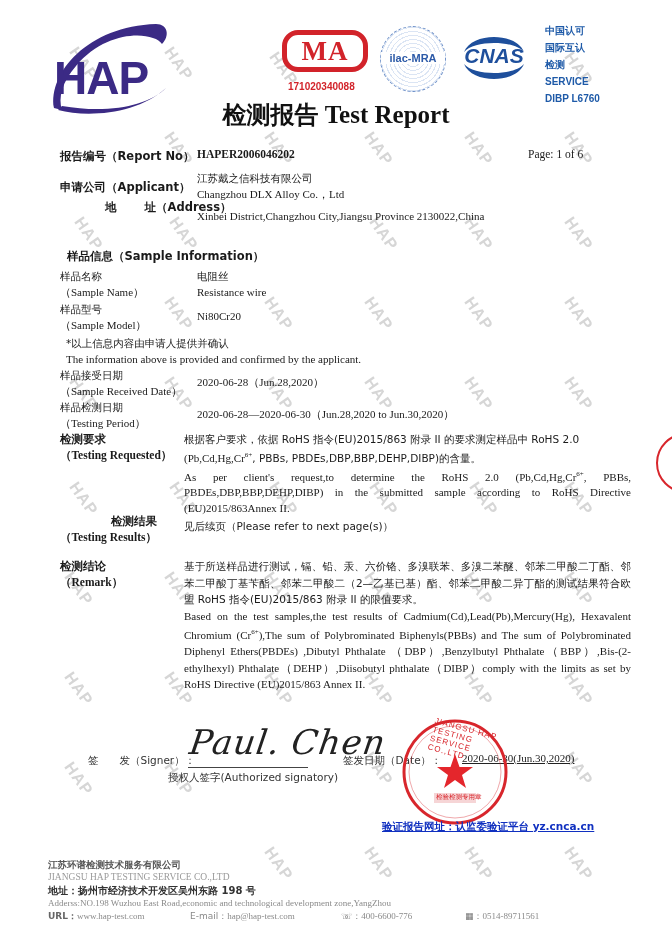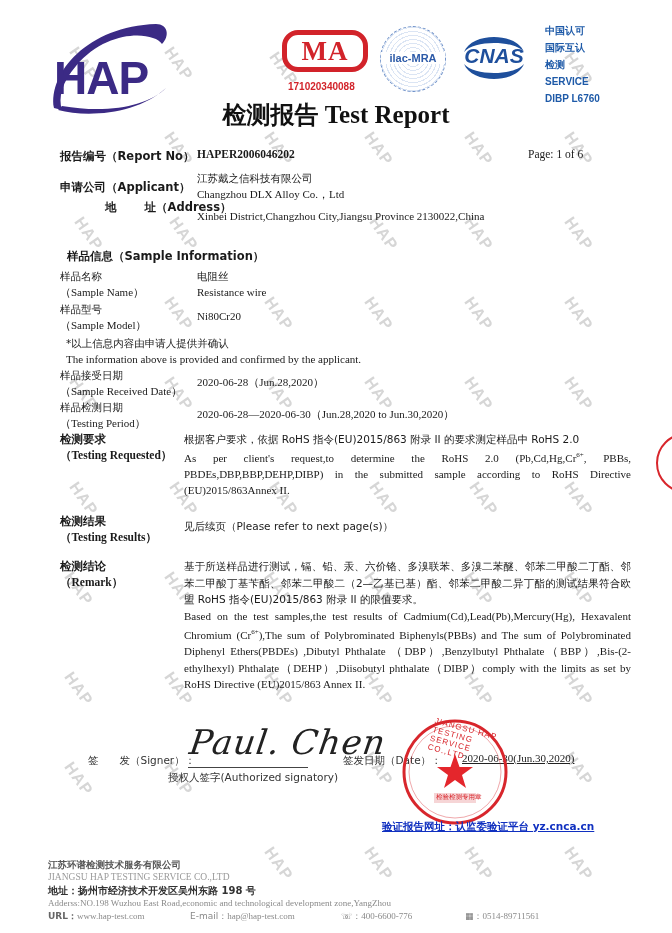--- a/index.html
+++ b/index.html
@@ -180,24 +180,25 @@
   <div>（Testing Period）</div>
 </div>
 <div class="abs t11" style="left:197px;top:406px;">2020-06-28—2020-06-30（Jun.28,2020 to Jun.30,2020）</div>
 
 <div class="abs lbl" style="left:60px;top:431px;line-height:16px;">
   <div class="cn">检测要求</div>
   <div>（Testing Requested）</div>
 </div>
 <div class="abs t11 justify" style="left:184px;top:431px;width:447px;">
   <div class="cn" style="font-size:10.5px;">根据客户要求，依据 RoHS 指令(EU)2015/863 附录 II 的要求测定样品中 RoHS 2.0</div>
+  <div><span>(Pb,Cd,Hg,Cr</span><sup>6+</sup><span class="cn" style="font-size:10.5px;">, PBBs, PBDEs,DBP,BBP,DEHP,DIBP)的含量。</span></div>
   <div class="justify"><span>As per client's request,to determine the RoHS 2.0 (Pb,Cd,Hg,Cr</span><sup>6+</sup><span>, PBBs, PBDEs,DBP,BBP,DEHP,DIBP) in the submitted sample according to RoHS Directive (EU)2015/863Annex II.</span></div>
 </div>
 
-<div class="abs lbl" style="left:60px;top:513px;line-height:16px;">
+<div class="abs lbl" style="left:60px;top:513px;line-height:16px;text-align:right;">
   <div class="cn">检测结果</div>
   <div>（Testing Results）</div>
 </div>
 <div class="abs t11" style="left:184px;top:518px;"><span class="cn" style="font-size:10.5px;">见后续页（Please refer to next page(s)）</span></div>
 
 <div class="abs lbl" style="left:60px;top:558px;line-height:16px;">
   <div class="cn">检测结论</div>
   <div>（Remark）</div>
 </div>
 <div class="abs t11 justify" style="left:184px;top:558px;width:447px;">

